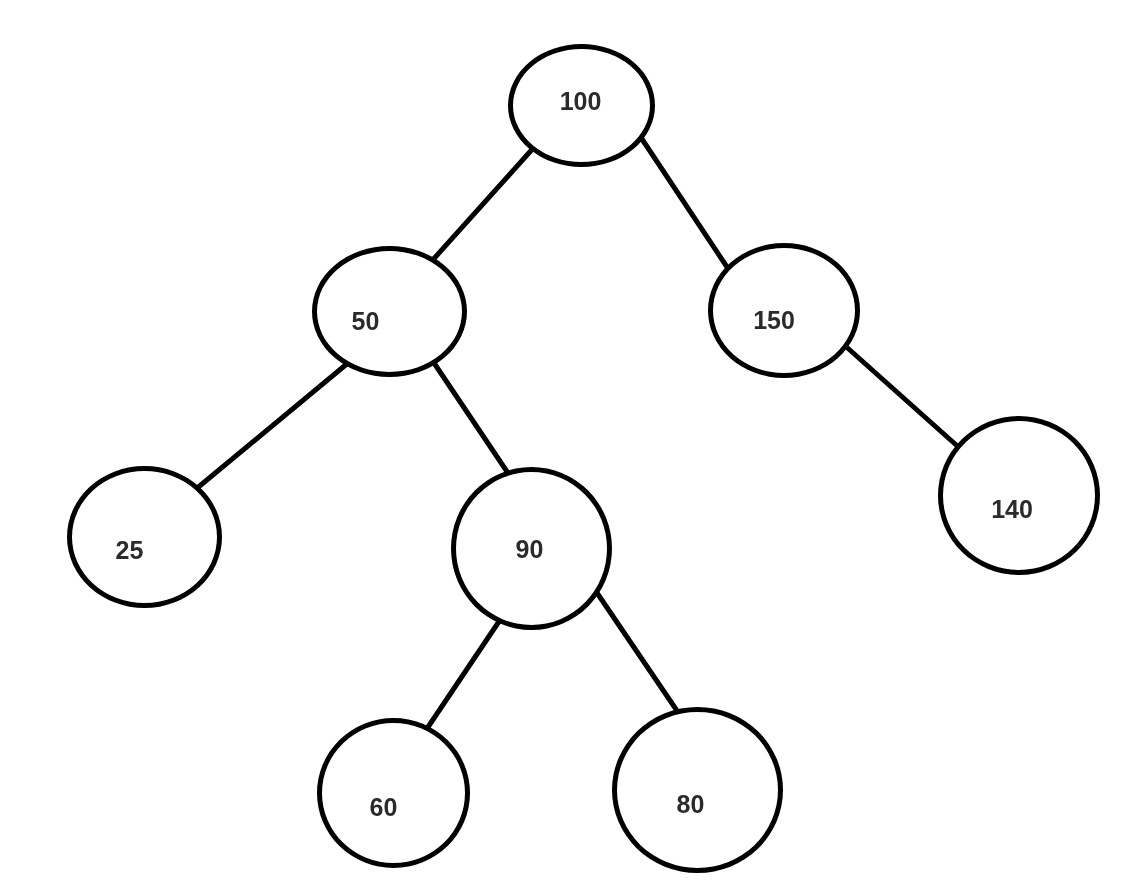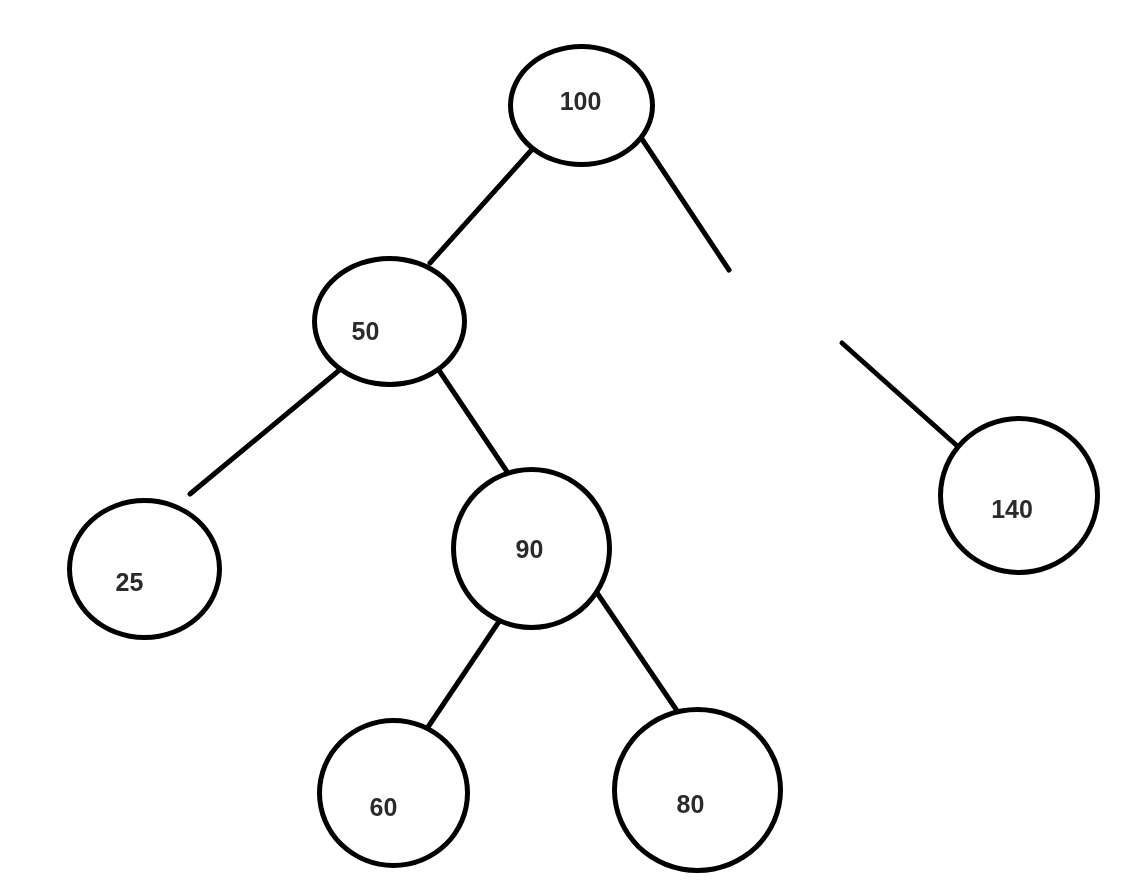--- a/index.html
+++ b/index.html
@@ -40,23 +40,23 @@
   }
   .node-label {
     font-size: 25px;
     font-weight: 700;
     color: #2b2b2b;
     letter-spacing: 0px;
     user-select: none;
   }
   
   .n100 { left: 508px; top: 44px;  width: 147px; height: 123px; }
-  .n50  { left: 312px; top: 256px; width: 155px; height: 131px; }
+  .n50  { left: 312px; top: 246px; width: 155px; height: 131px; }
   .n150 { left: 708px; top: 243px; width: 152px; height: 135px; }
-  .n25  { left: 67px;  top: 498px; width: 155px; height: 142px; }
+  .n25  { left: 67px;  top: 466px; width: 155px; height: 142px; }
   .n75  { left: 451px; top: 467px; width: 161px; height: 163px; }
   .n170 { left: 938px; top: 416px; width: 162px; height: 159px; }
   .n60  { left: 317px; top: 718px; width: 153px; height: 150px; }
   .n80  { left: 612px; top: 707px; width: 171px; height: 166px; }
   
   .n100 .node-label { transform: translate(-1px, -4px); }
   .n50  .node-label { transform: translate(-24px, 10px); }
   .n150 .node-label { transform: translate(-10px, 10px); }
   .n25  .node-label { transform: translate(-15px, 13px); }
   .n75  .node-label { transform: translate(-2px, 1px); }
@@ -80,20 +80,23 @@
   </svg>
 
   <div class="node n100">
     <span class="node-label">100</span>
   </div>
 
   <div class="node n50">
     <span class="node-label">50</span>
   </div>
 
+  <div class="node n150">
+    <span class="node-label">150</span>
+  </div>
 
   <div class="node n25">
     <span class="node-label">25</span>
   </div>
 
   <div class="node n75">
     <span class="node-label">90</span>
   </div>
 
   <div class="node n170">

